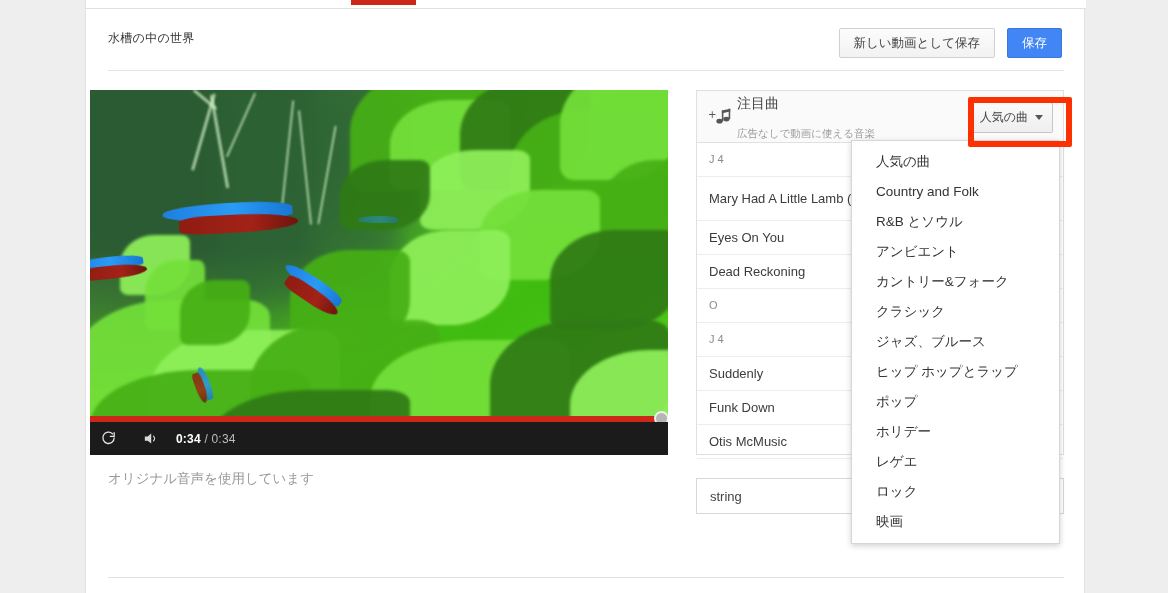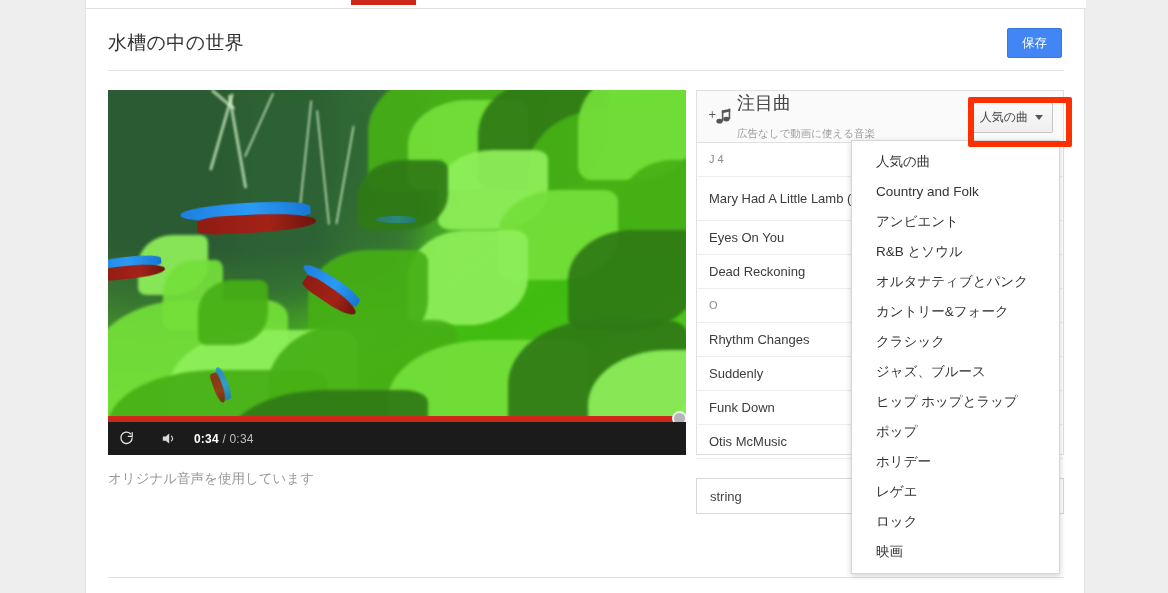--- a/index.html
+++ b/index.html
@@ -26,21 +26,21 @@
     background: #fff;
   }
   .tab-underline {
     position: absolute; left: 265px; top: 0; width: 65px; height: 5px;
     background: #cc2718;
   }
 
   
   .page-title {
     position: absolute; left: 22px; top: 30px;
-    font-size: 19px; color: #333; letter-spacing: .3px;
+    font-size: 12px; color: #333; letter-spacing: .3px;
   }
   .header-actions {
     position: absolute; right: 22px; top: 28px;
     display: flex; align-items: center; gap: 12px;
   }
   .btn {
     font-family: "Liberation Sans", sans-serif;
     font-size: 12.5px;
     padding: 7px 14px;
     border-radius: 2px;
@@ -56,21 +56,21 @@
     border: 1px solid #3a77db;
     color: #fff;
   }
   .title-rule {
     position: absolute; left: 22px; top: 70px; width: 956px; height: 1px;
     background: #e5e5e5;
   }
 
   
   .player {
-    position: absolute; left: 22px; top: 90px;
+    position: absolute; left: 4px; top: 90px;
     width: 578px; height: 365px;
     background: #111;
     overflow: hidden;
     padding-left: 26px;
   }
   .video-frame {
     position: absolute; left: 0; top: 0; width: 578px; height: 332px;
     overflow: hidden;
     background: #2f6a2b;
   }
@@ -164,21 +164,21 @@
     background: #fafafa;
     display: flex; align-items: center;
     padding: 0 10px;
   }
   .note-icon {
     width: 26px; height: 26px; flex: 0 0 26px;
     display: flex; align-items: center; justify-content: center;
     color: #555;
   }
   .head-text { margin-left: 4px; }
-  .head-title { font-size: 18px; color: #444; line-height: 16px; }
+  .head-title { font-size: 14px; color: #444; line-height: 16px; }
   .head-sub { font-size: 10.5px; color: #9b9b9b; margin-top: 16px; line-height: 12px; }
 
   .genre-select {
     position: absolute; right: 10px; top: 11px;
     min-width: 78px;
     font-size: 12px; color: #444;
     padding: 6px 9px;
     border: 1px solid #c6c6c6;
     border-radius: 2px;
     background: linear-gradient(#fbfbfb, #eeeeee);
@@ -274,20 +274,21 @@
 
   <div class="card">
 
     <div class="tab-strip">
       <div class="tab-underline"></div>
     </div>
 
     <div class="page-title">水槽の中の世界</div>
 
     <div class="header-actions">
+      <button class="btn">新しい動画として保存</button>
       <button class="btn primary">保存</button>
     </div>
 
     <div class="title-rule"></div>
 
     <div class="player">
       <div class="video-frame">
         <div class="vbase"></div>
 
         <div class="leaf dk" style="left:-30px;top:-20px;width:250px;height:190px;border-radius:0;filter:blur(10px);opacity:.85;background:#2b5b32;"></div>
@@ -413,21 +414,20 @@
             <div class="song-meta">N</div>
           </div>
           <div class="song-row">
             <div class="song-name">Dead Reckoning</div>
             <div class="song-meta">E</div>
           </div>
           <div class="song-row">
             <div class="song-meta">O</div>
           </div>
           <div class="song-row">
-            <div class="song-name">Rhythm Changes</div>
             <div class="song-meta">J 4</div>
           </div>
           <div class="song-row">
             <div class="song-name">Suddenly</div>
             <div class="song-meta">O</div>
           </div>
           <div class="song-row">
             <div class="song-name">Funk Down</div>
             <div class="song-meta">M</div>
           </div>
@@ -441,23 +441,22 @@
     <div class="search-box">
       <input class="search-input" id="search-input" placeholder="検索" value="string" style="">
     </div>
 
     <div class="bottom-rule"></div>
   </div>
 
   <div class="dropdown" id="dropdown-menu">
       <div class="dd-item">人気の曲</div>
       <div class="dd-item">Country and Folk</div>
+      <div class="dd-item">R&amp;B とソウル</div>
       <div class="dd-item">アンビエント</div>
-      <div class="dd-item">R&amp;B とソウル</div>
-      <div class="dd-item">オルタナティブとパンク</div>
       <div class="dd-item">カントリー&amp;フォーク</div>
       <div class="dd-item">クラシック</div>
       <div class="dd-item">ジャズ、ブルース</div>
       <div class="dd-item">ヒップ ホップとラップ</div>
       <div class="dd-item">ポップ</div>
       <div class="dd-item">ホリデー</div>
       <div class="dd-item">レゲエ</div>
       <div class="dd-item">ロック</div>
       <div class="dd-item">映画</div>
     </div>

